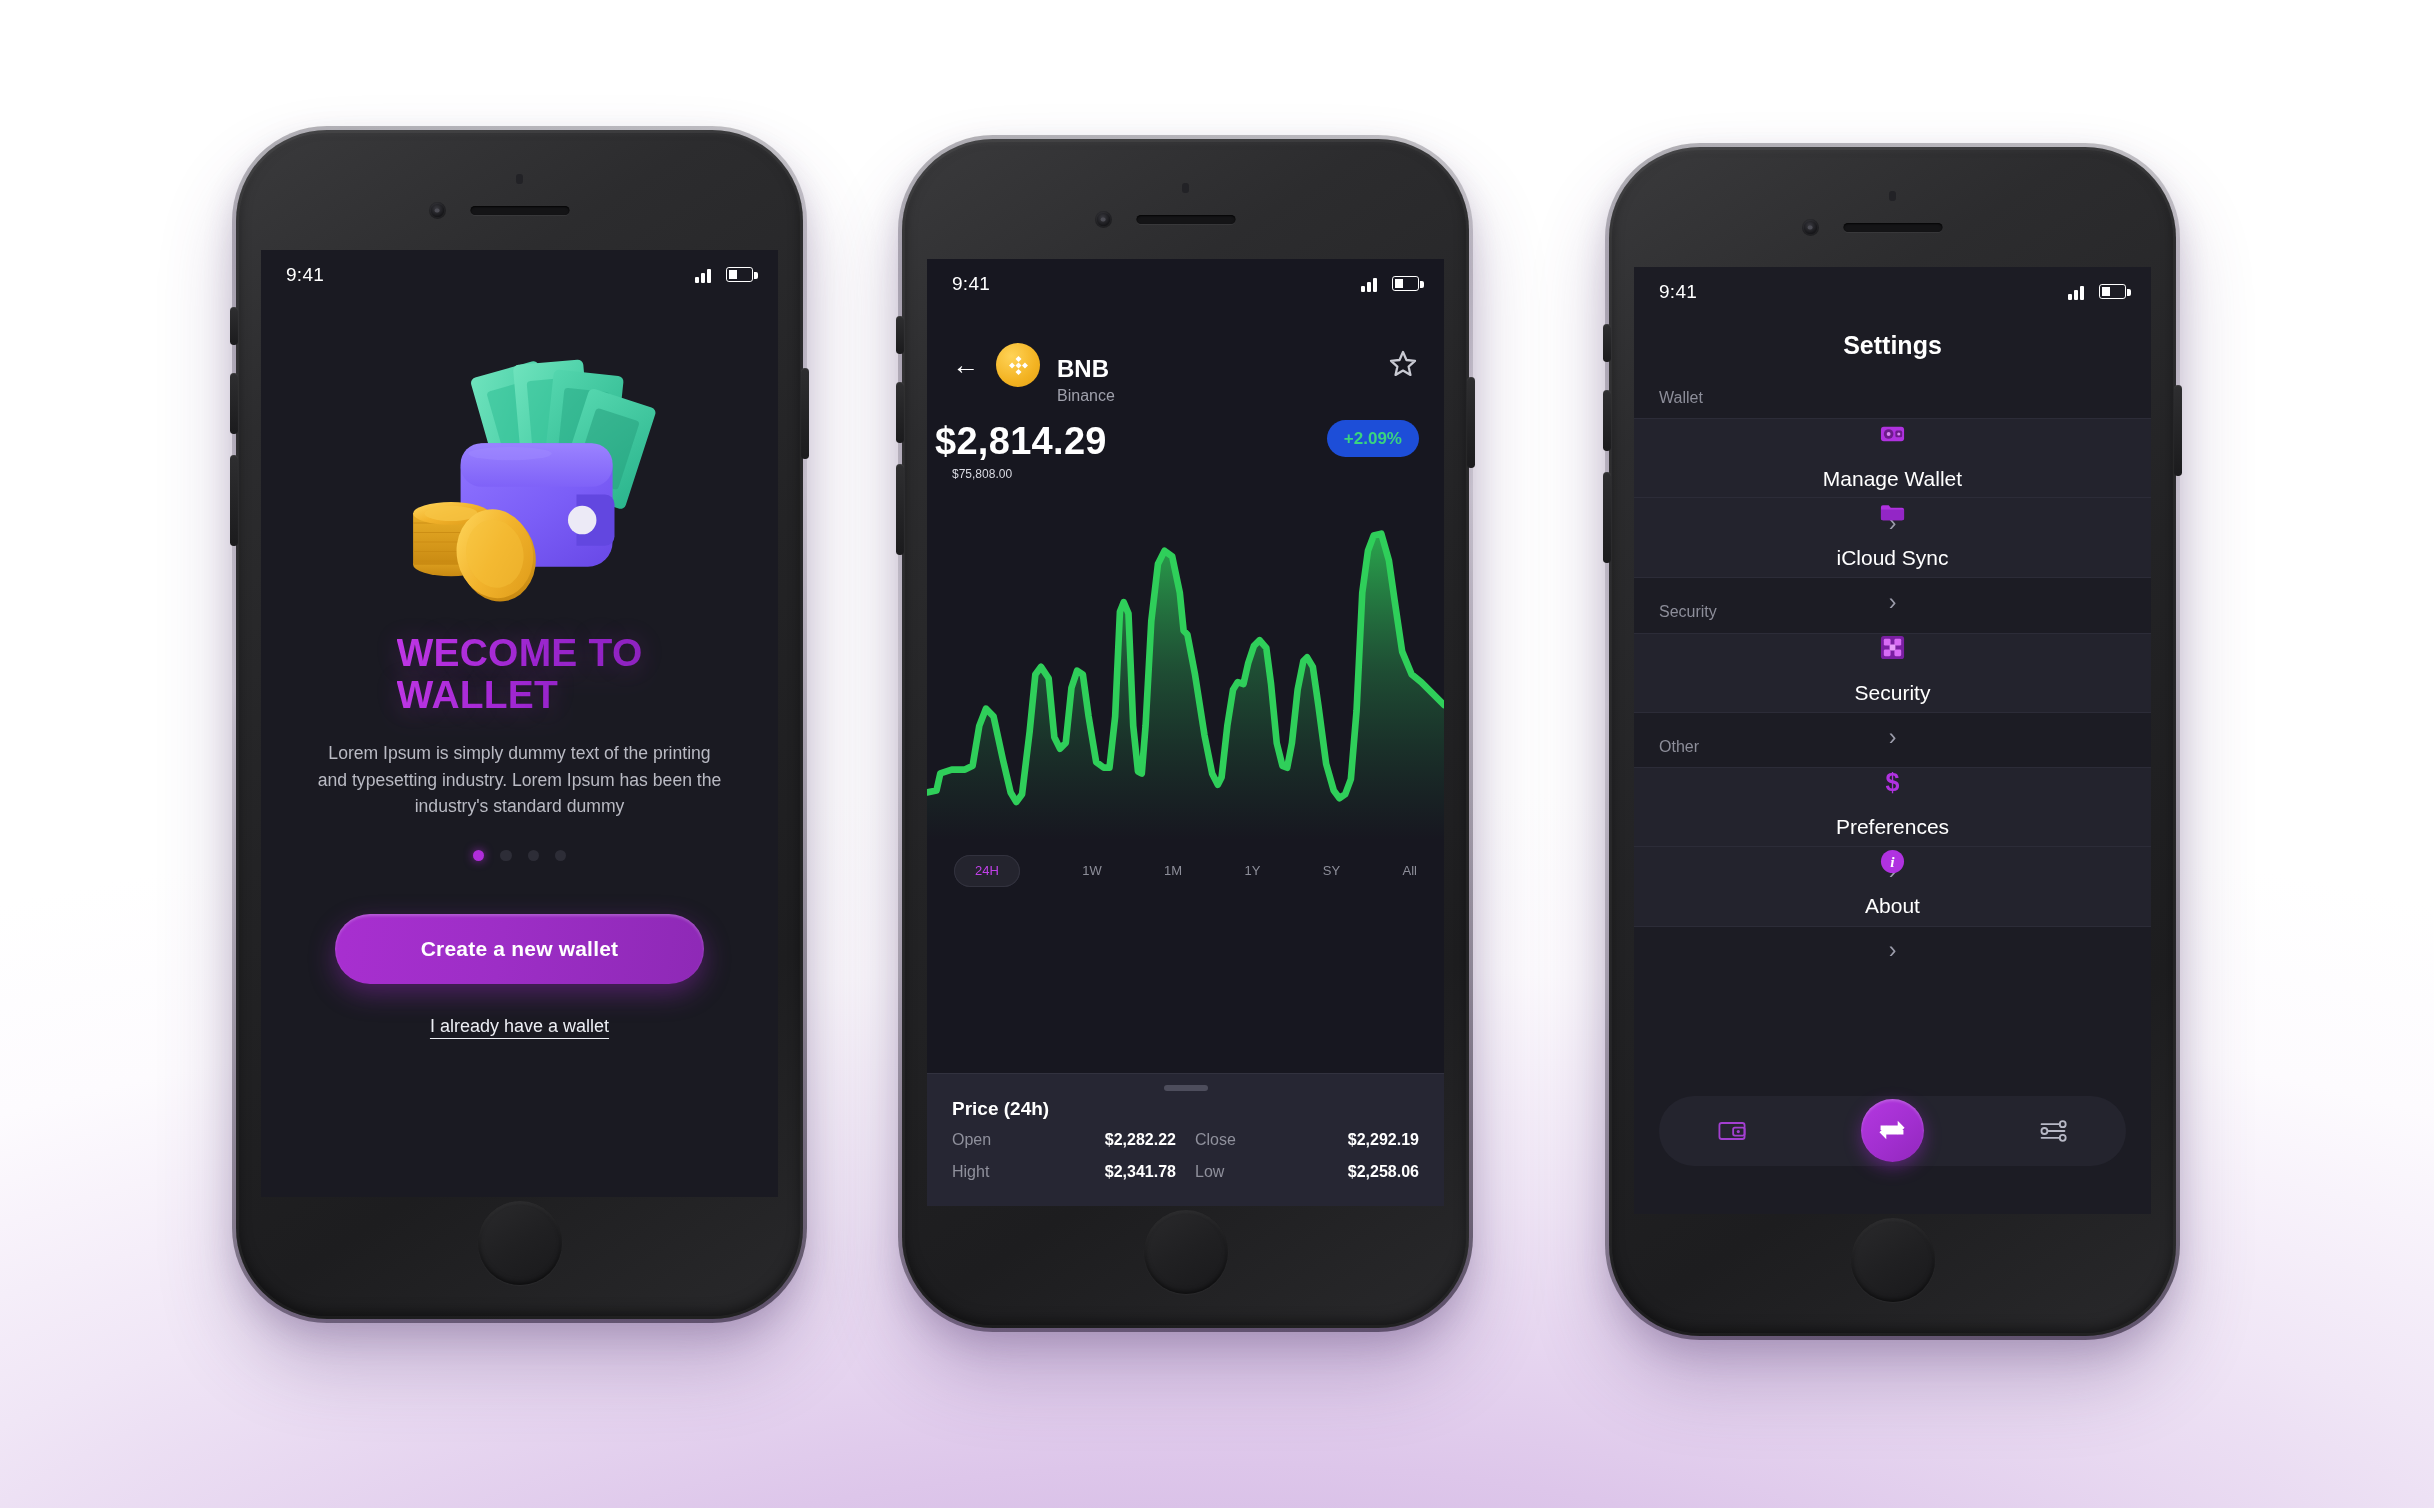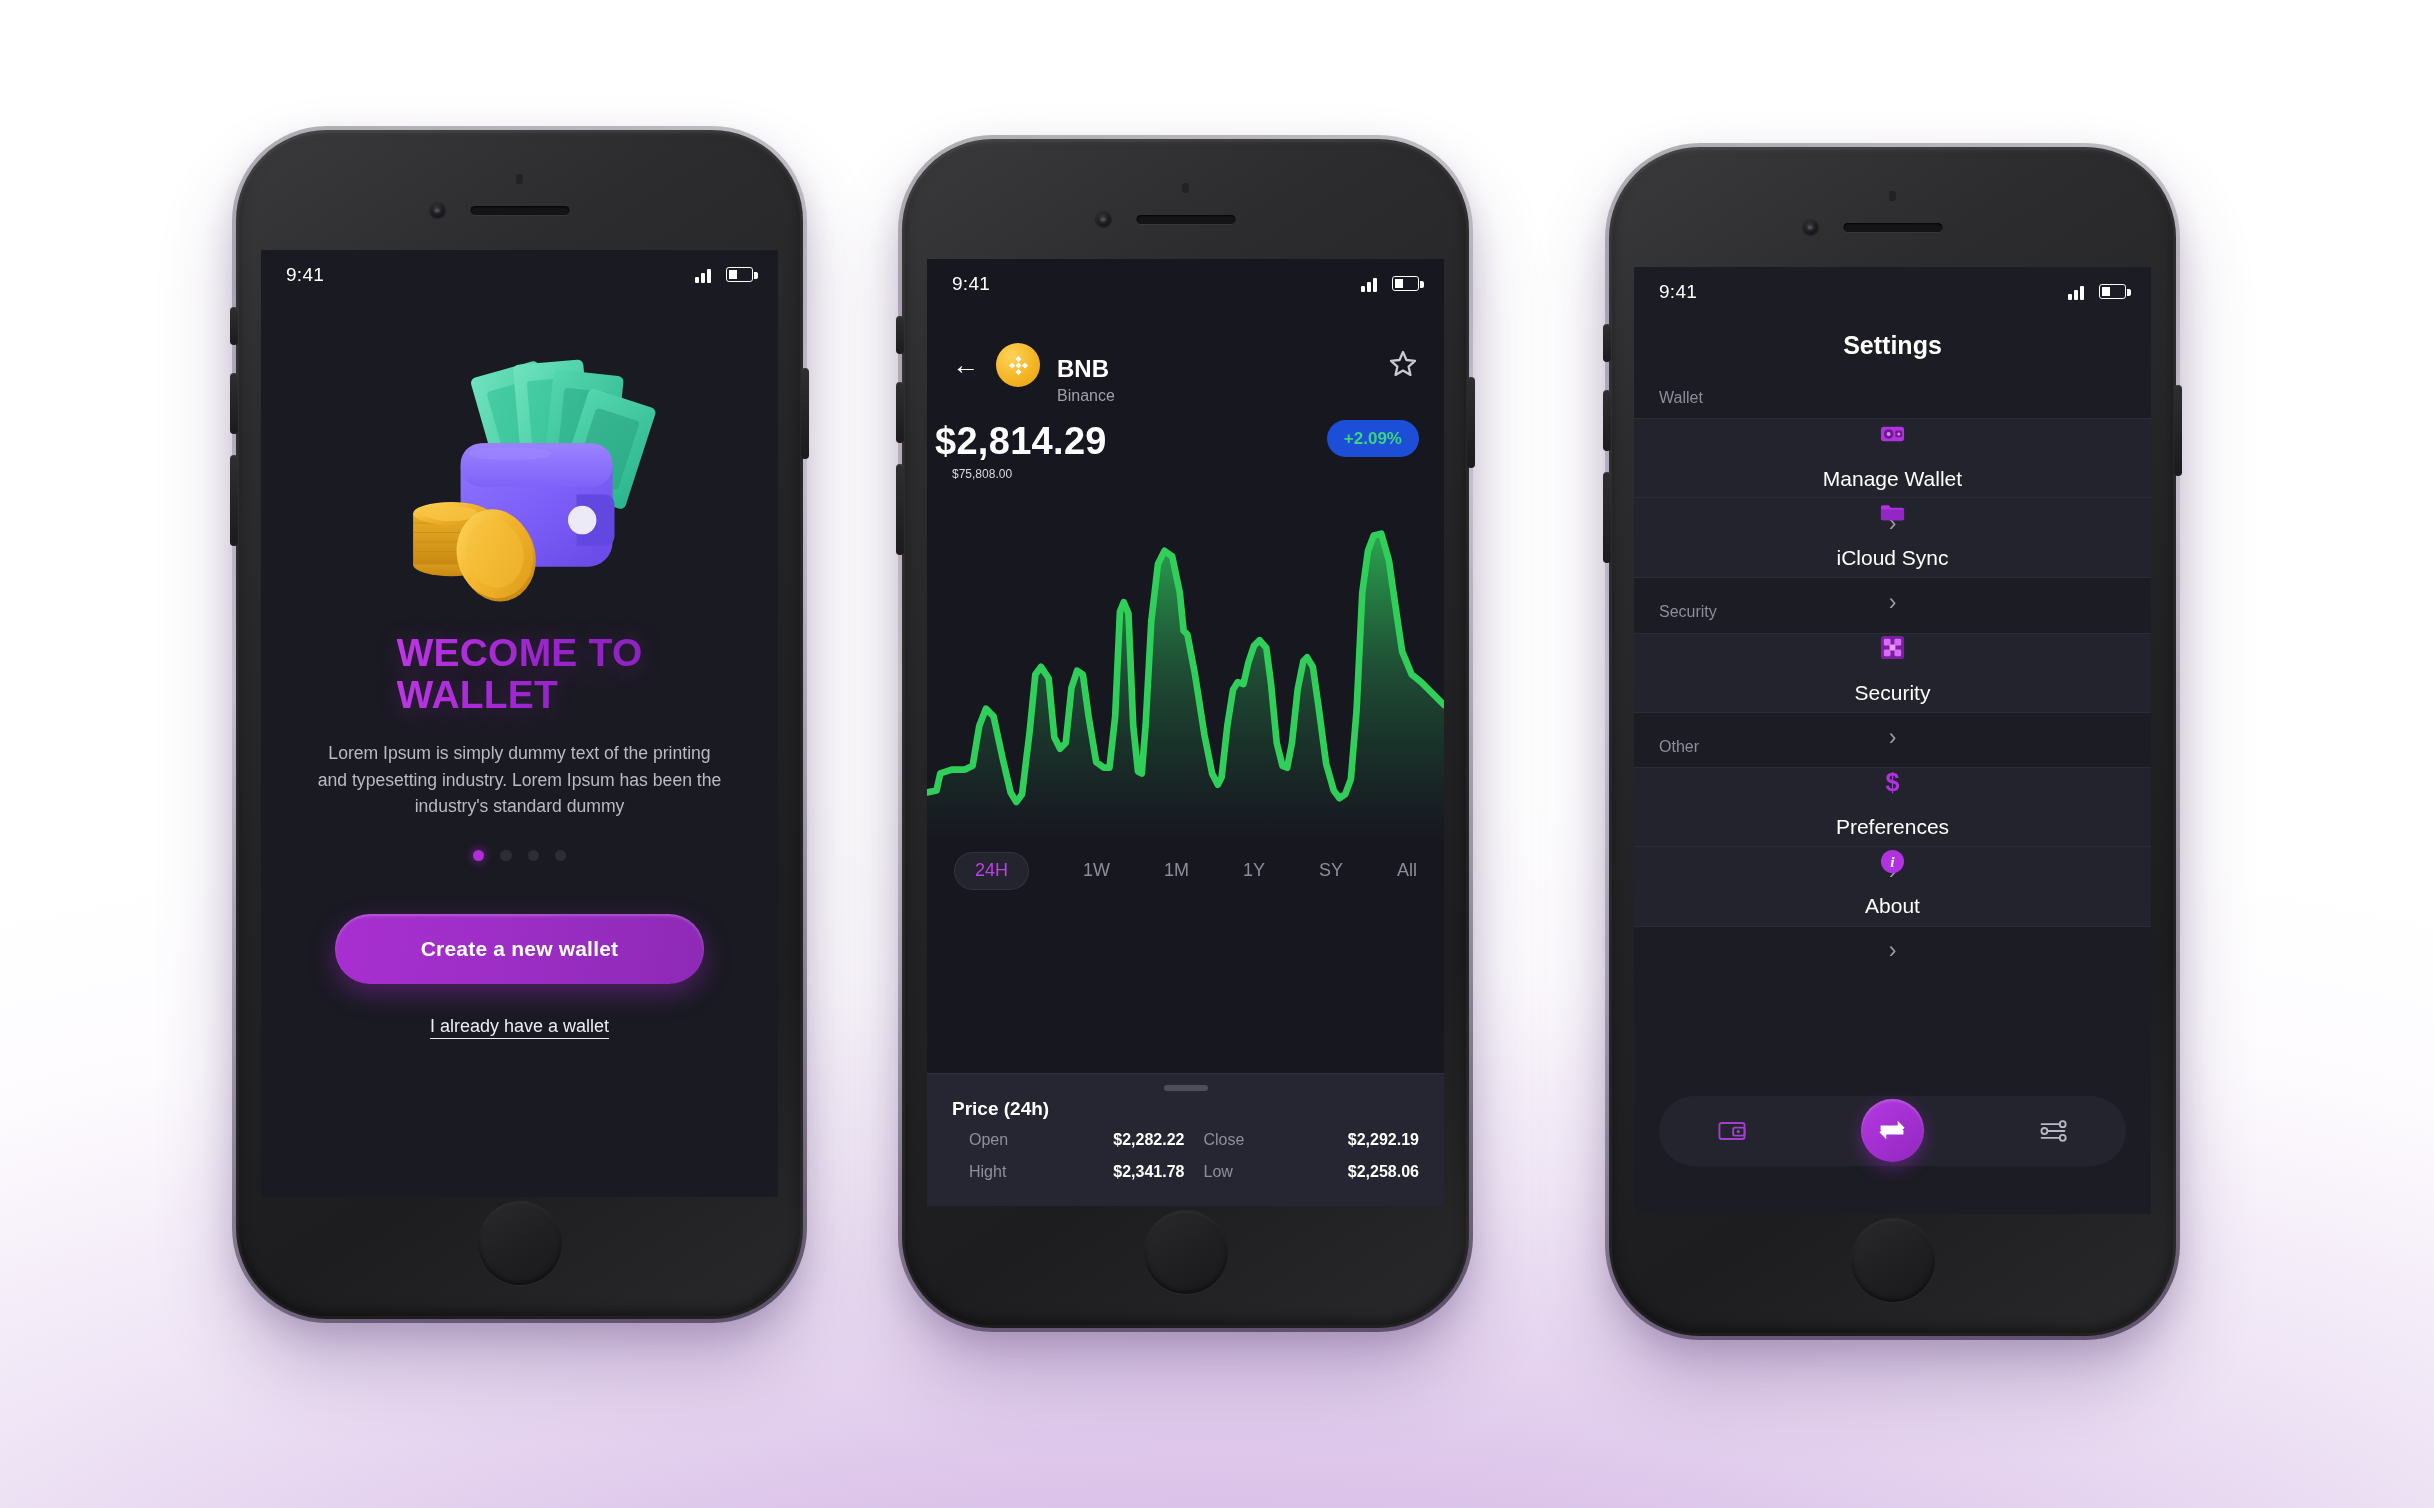--- a/index.html
+++ b/index.html
@@ -157,34 +157,34 @@
   .subprice { font-size: 12px; color:#d9dae2; padding: 3.8px 25px 0 25px; font-weight:400;}
   .pct {
     margin-left:auto; background:#1d4ed8; color:#3ad47f;
     border-radius: 21px; padding: 8.6px 17px; font-size: 17px; font-weight: 700;
   }
 
   .chartwrap { position: relative; height: 352px; margin-top: 7.6px; }
   .chartwrap svg { display:block; width:100%; height:100%; }
 
   .ranges { display:flex; align-items:center; justify-content:space-between; padding: 3.8px 27px 0 27px; height:57px; }
-  .range { font-size: 18px; color:#8d8e99; padding: 8.6px 0; cursor:pointer; }
+  .range { font-size: 13px; color:#8d8e99; padding: 8.6px 0; cursor:pointer; }
   .range.on {
     color:#c040e8; background:#24242e; border-radius: 19px;
     padding: 8.6px 21px; box-shadow: inset 0 0 0 1px #32323e;
   }
 
   .sheet {
     position:absolute; left:0; right:0; bottom:0; height: 133px;
     background:#262633; border-top: 1px solid #32323f;
     padding: 0 25px;
   }
   .grab { width:44px; height:5.7px; border-radius:3.8px; background:#4d4d5c; margin: 11.4px auto 0; }
   .sheet h3 { font-size: 19px; font-weight: 700; margin-top: 7px; }
-  .ptable { margin-top: 11.4px; margin-left: 17px; }
+  .ptable { margin-top: 11.4px; }
   .prow { display:flex; font-size: 16px; margin-bottom: 13.3px; }
   .pcell { flex:1; display:flex; justify-content:space-between; }
   .pcell:first-child { padding-right: 19px; }
   .plabel { color:#8f909c; }
   .pval { color:#fff; font-weight: 700; }
 
   
   .scr3 { background:#1c1c24; }
   .settitle { text-align:center; font-size: 25px; font-weight: 700; padding: 15px 0 3.8px; }
   .grouplabel { font-size: 16px; color:#8d8e9a; padding: 25px 25px 11.4px 25px; }

